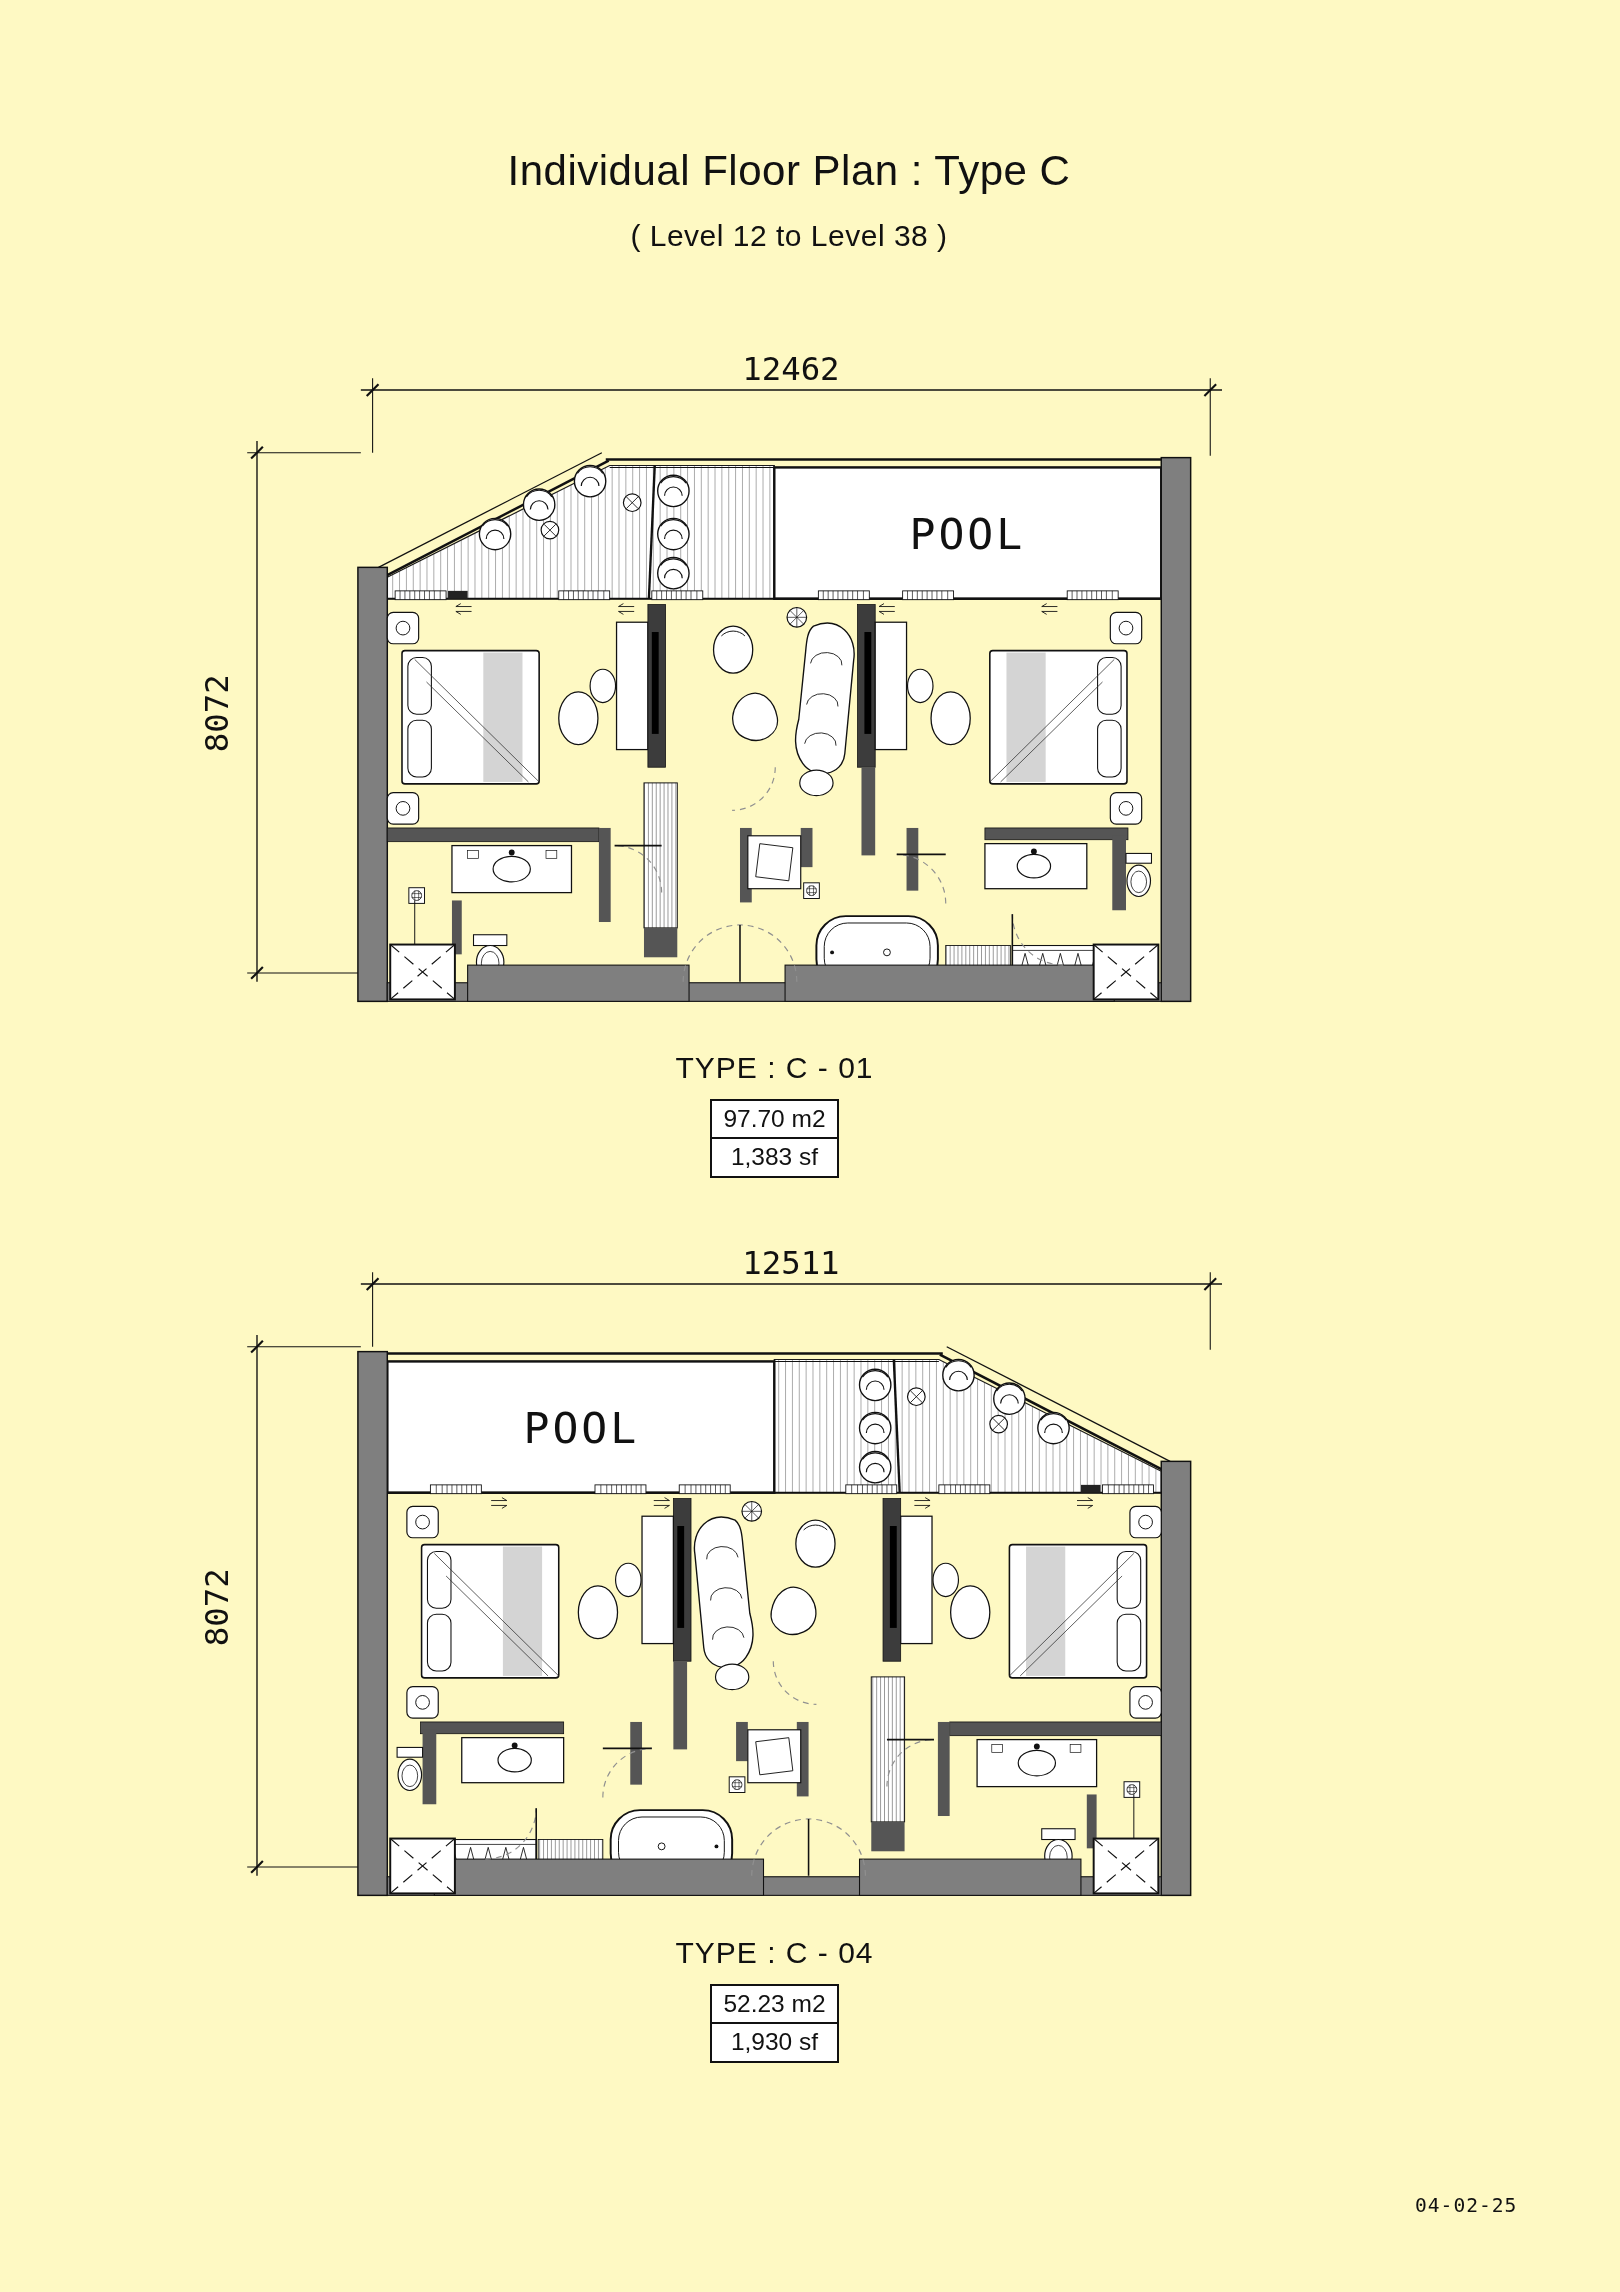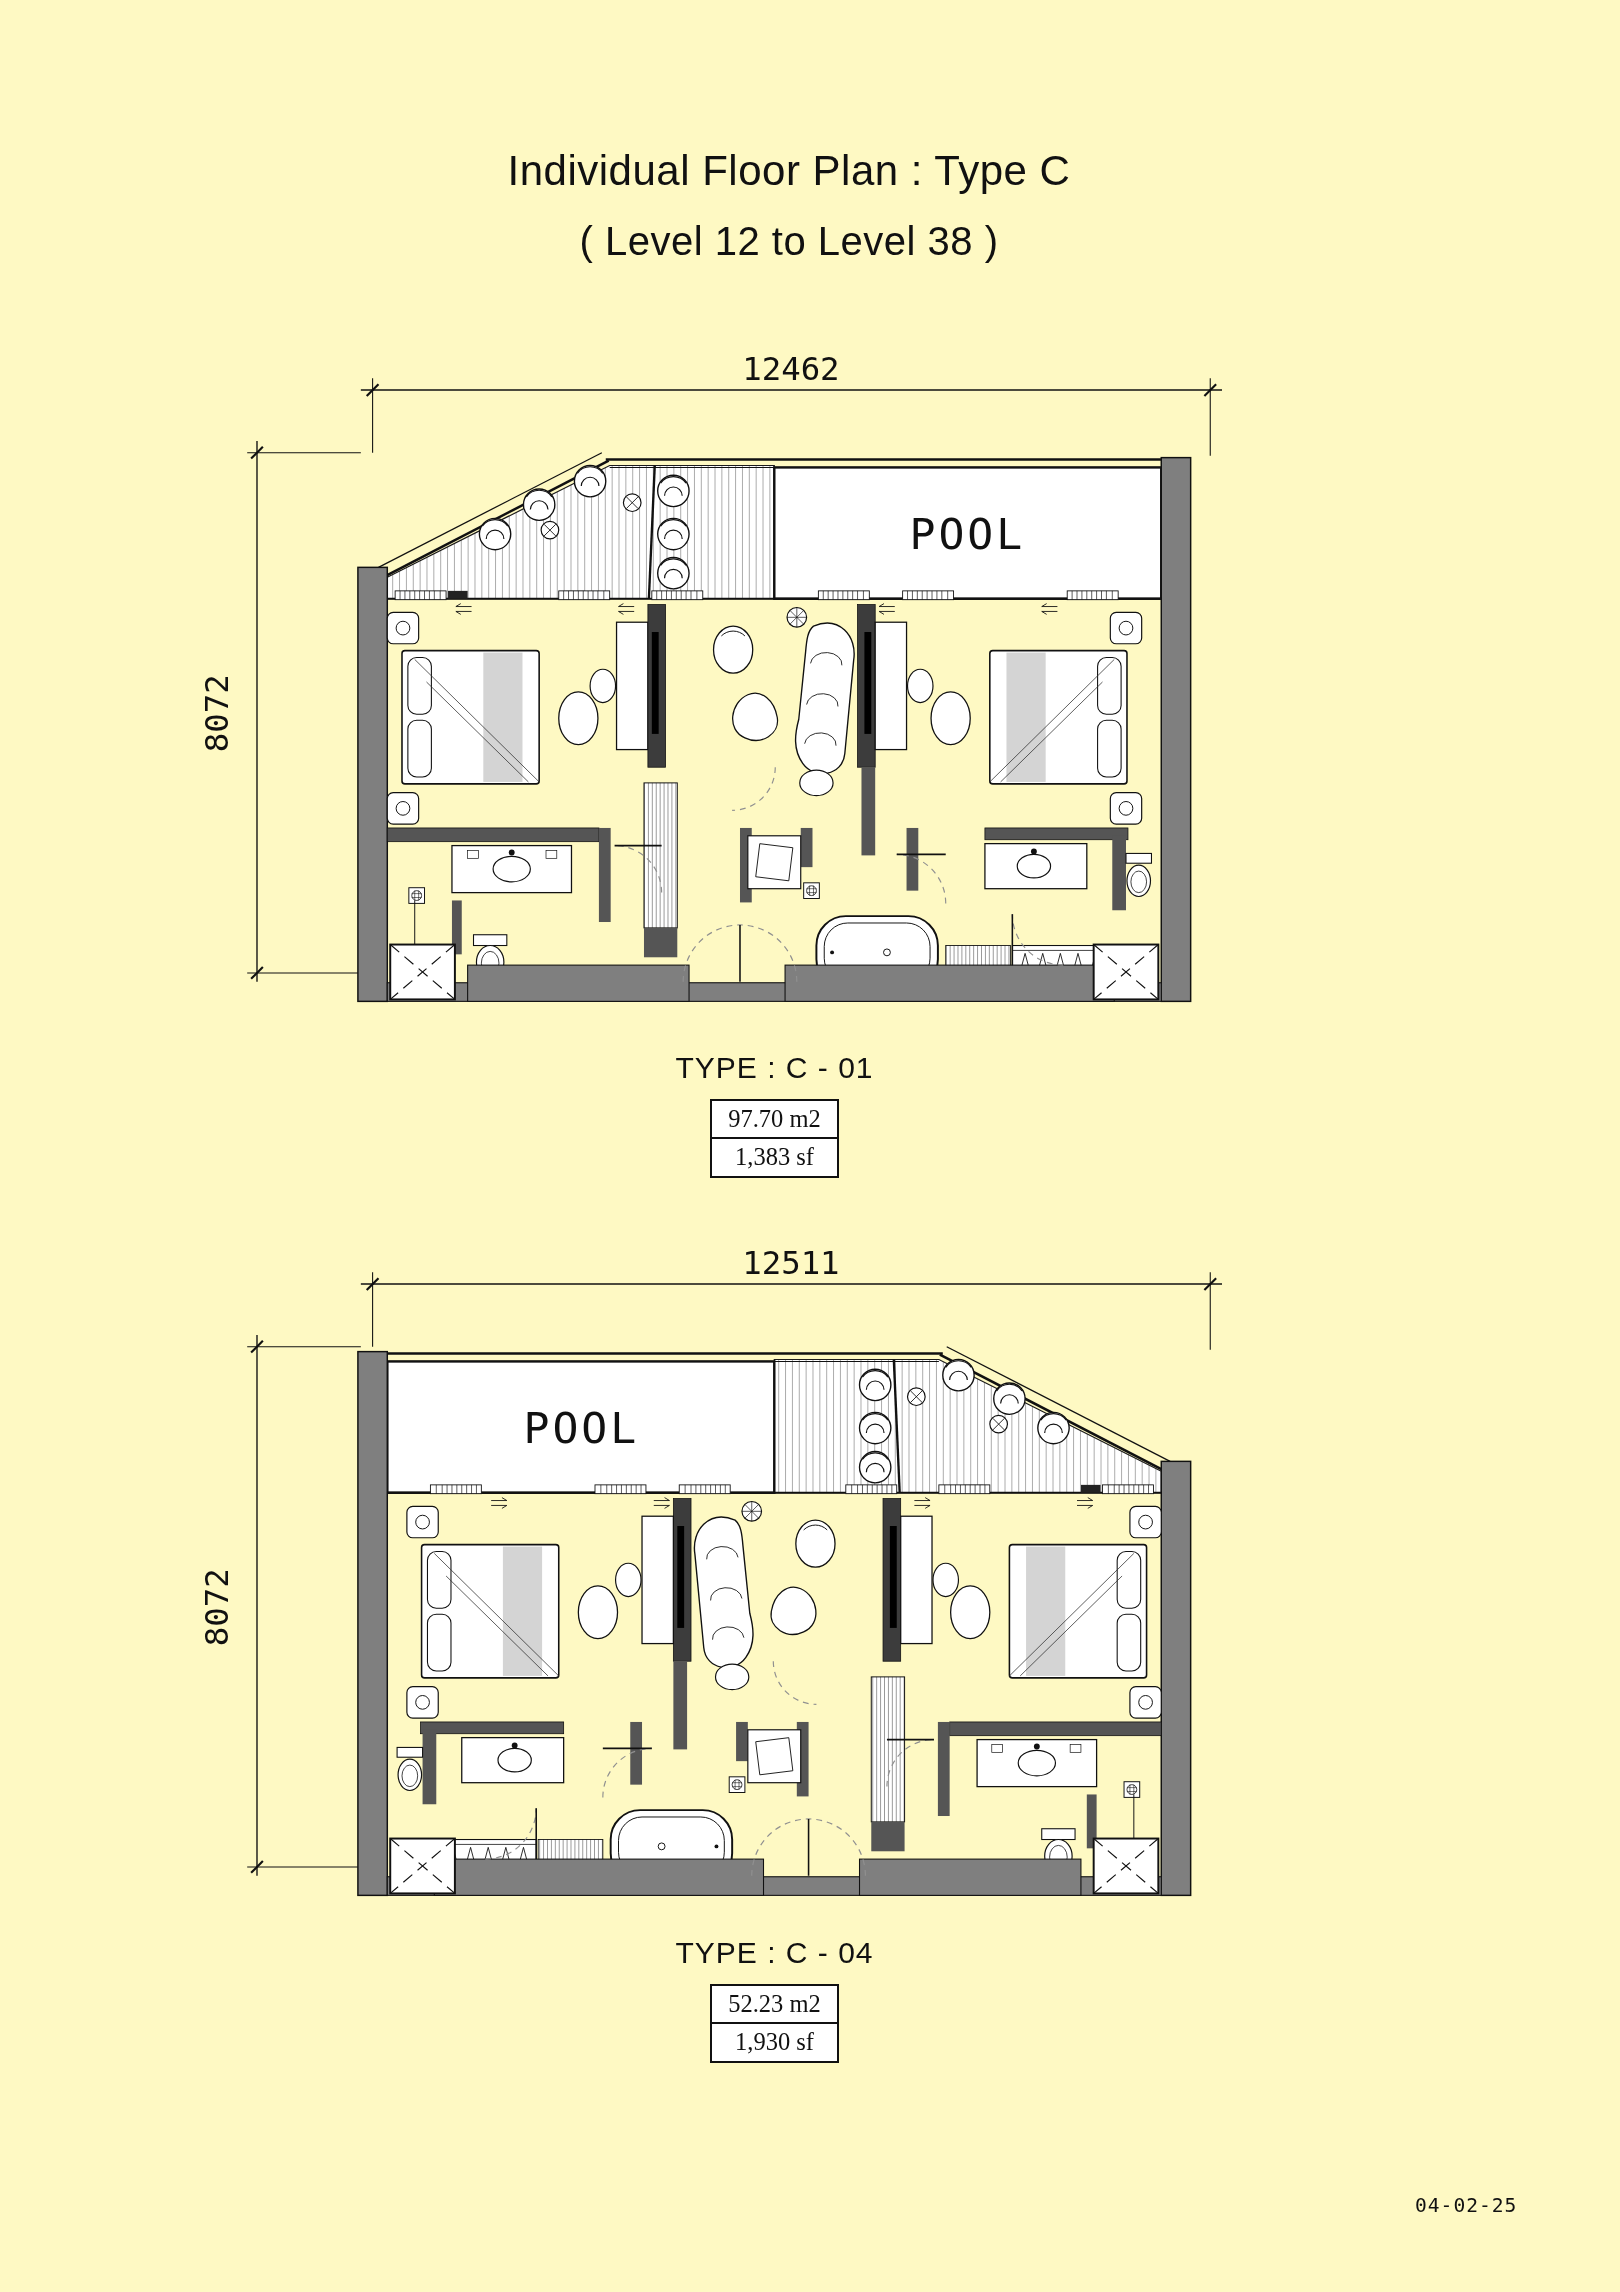--- a/index.html
+++ b/index.html
@@ -10,21 +10,21 @@
     font-family:"Liberation Sans", sans-serif;
     color:#111;
     overflow:hidden;
   }
   .title{
     position:absolute;
     top:147px;left:0;width:1578px;
     text-align:center;
   }
   .title-line1{font-size:42px;letter-spacing:0.5px;}
-  .title-line2{font-size:40px;margin-top:23.5px;letter-spacing:0.5px;text-align:center;}
+  .title-line2{font-size:30px;margin-top:23.5px;letter-spacing:0.5px;text-align:center;}
   svg.plan{position:absolute;}
   svg text{
     font-family:"DejaVu Sans Mono", monospace;
     fill:#111;
   }
   text.dim{font-size:33px;}
   text.pool{font-size:44px;letter-spacing:3px;}
   .caption{
     position:absolute;
     left:515px;width:519px;
@@ -36,21 +36,20 @@
   }
   .area-box{
     width:125px;
     margin:13.7px auto 0 auto;
     border:2px solid #111;
     background:#fff;
   }
   .area-row{
     font-size:24.5px;
     padding:3.9px 2px 4.9px 2px;
-    font-family:Liberation Serif, serif;
   }
   .area-row + .area-row{border-top:2px solid #111;}
   .date-stamp{
     position:absolute;
     left:1415px;top:2158px;
     font-family:"DejaVu Sans Mono", monospace;
     font-size:19.6px;
     letter-spacing:1px;
     margin-top:36px;
   }

